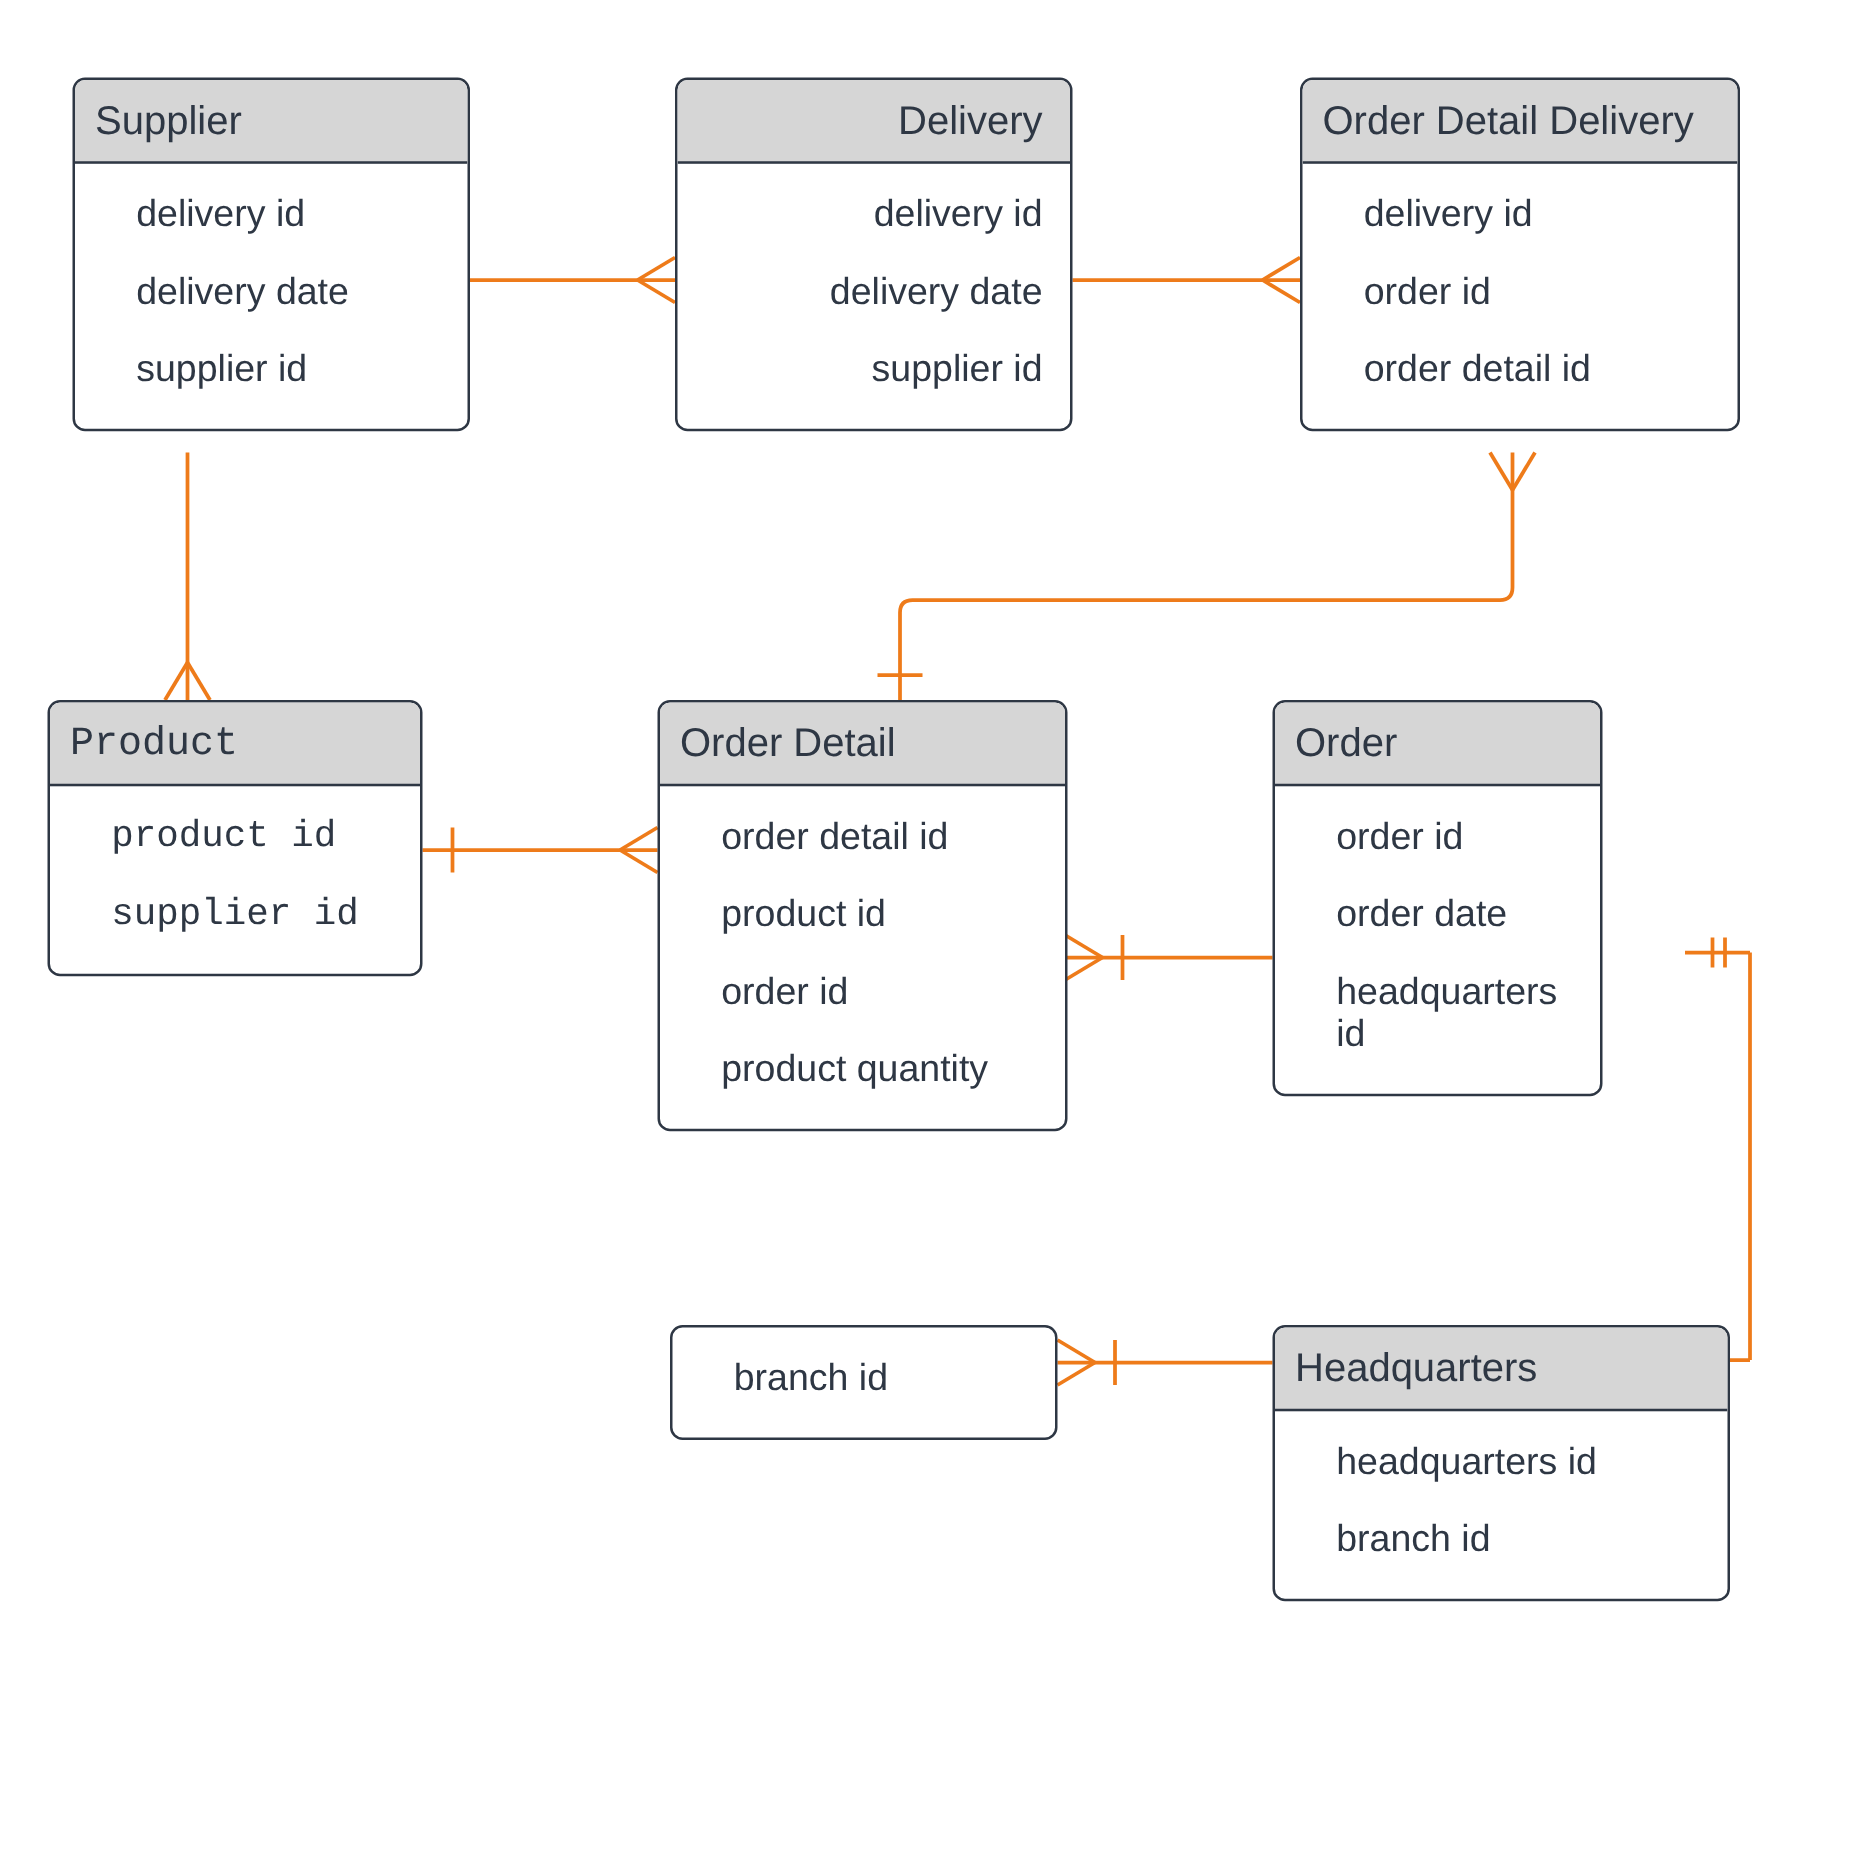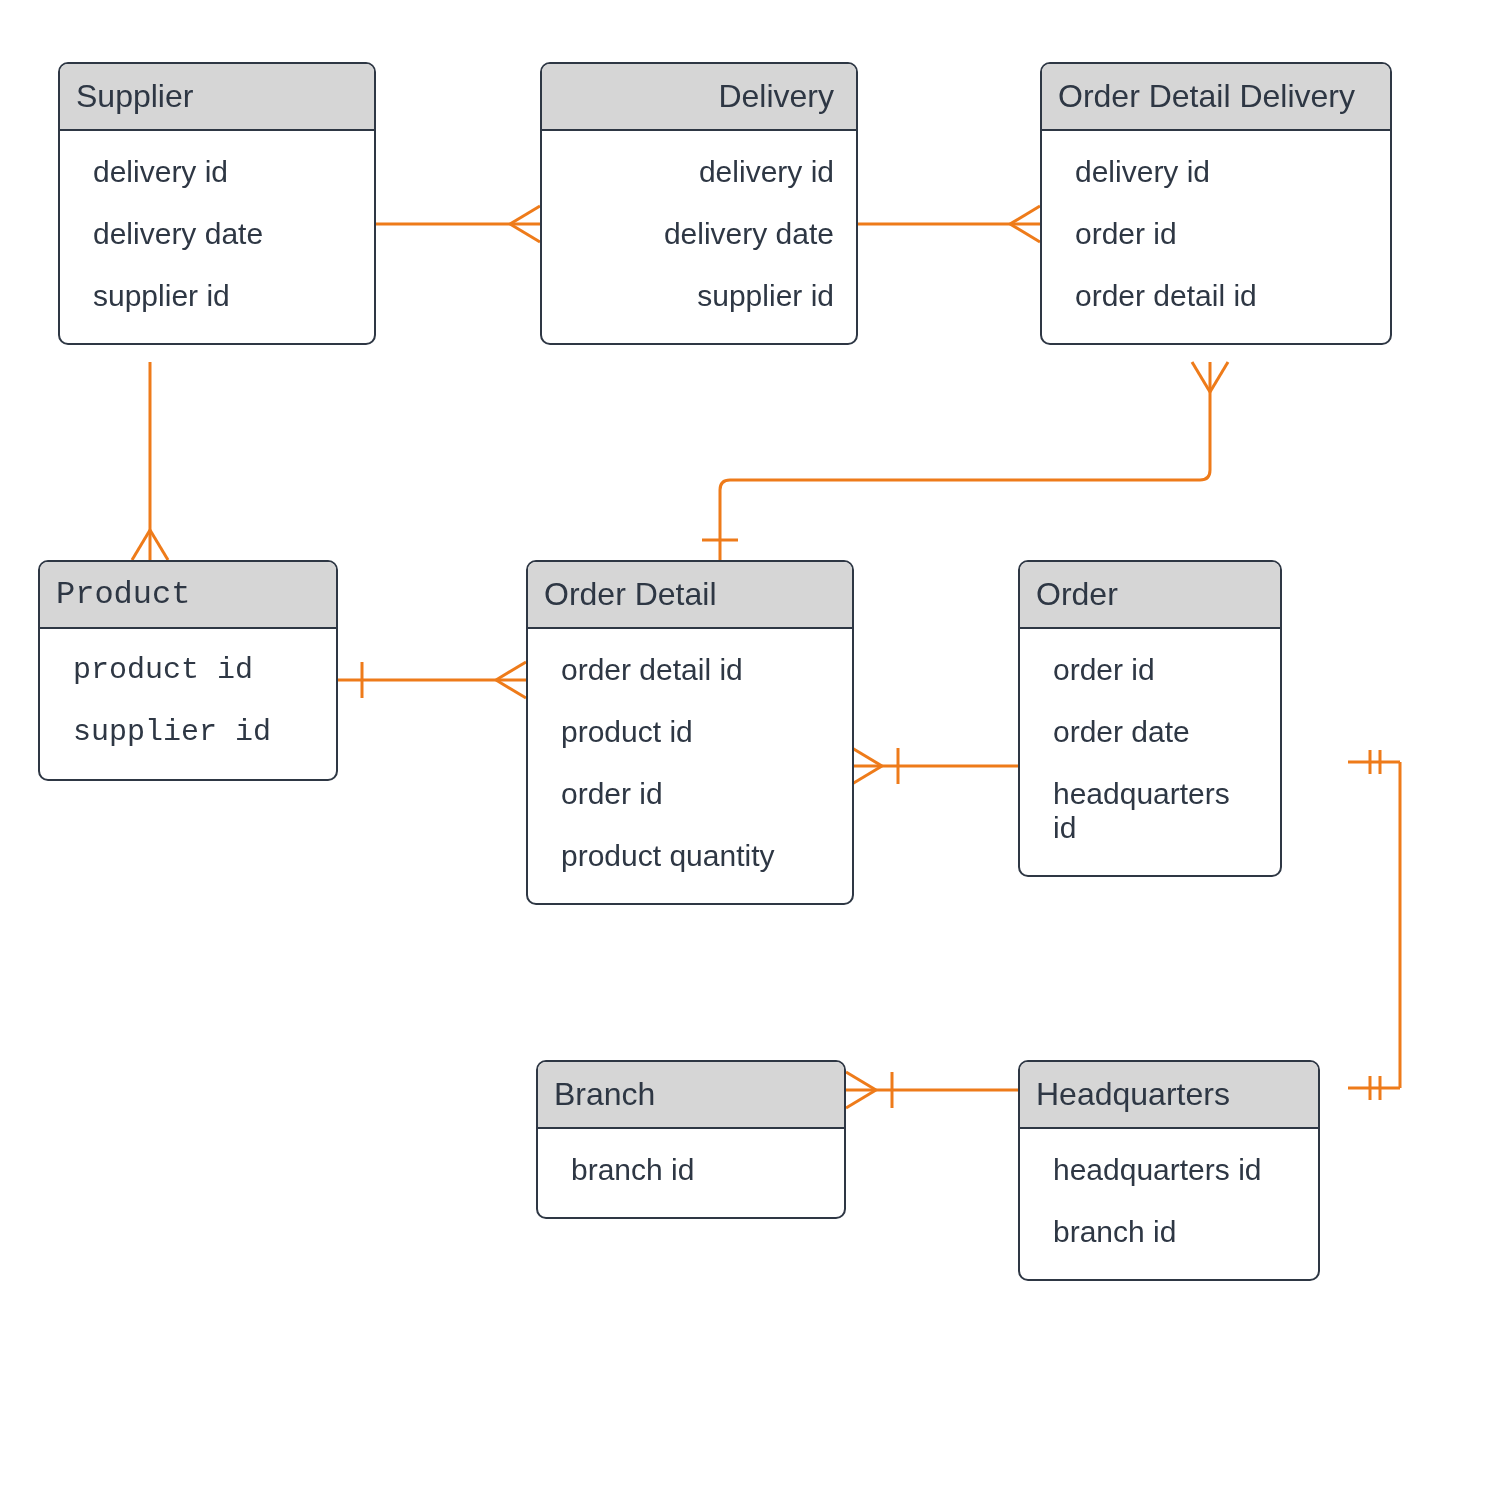--- a/index.html
+++ b/index.html
@@ -34,20 +34,21 @@
   .entity .title {
     background: #d6d6d6;
     border-bottom: 2px solid #2e3744;
     padding: 14px 22px 14px 16px;
     font-size: 32px;
     font-weight: 400;
     color: #2e3744;
   }
   .entity .attrs {
     padding: 10px 22px 16px 33px;
+    margin-left: 16px;
   }
   .entity .attr {
     font-size: 30px;
     color: #2e3744;
     padding: 14px 0;
   }
   .conn {
     stroke: #ee7b1a;
     stroke-width: 3;
     fill: none;
@@ -172,26 +173,25 @@
       </div>
       <div class="entity" style="left: 1018px; top: 560px; width: 264px;">
         <div class="title">Order</div>
         <div class="attrs">
           <div class="attr">order id</div>
           <div class="attr">order date</div>
           <div class="attr">headquarters id</div>
         </div>
       </div>
       <div class="entity" style="left: 536px; top: 1060px; width: 310px;">
-        <div class="title">Branch</div>
         <div class="attrs">
           <div class="attr">branch id</div>
         </div>
       </div>
-      <div class="entity" style="left: 1018px; top: 1060px; width: 302px;">
+      <div class="entity" style="left: 1018px; top: 1060px; width: 366px;">
         <div class="title">Headquarters</div>
         <div class="attrs">
           <div class="attr">headquarters id</div>
           <div class="attr">branch id</div>
         </div>
       </div>
     </div>
 
 </div>
 

